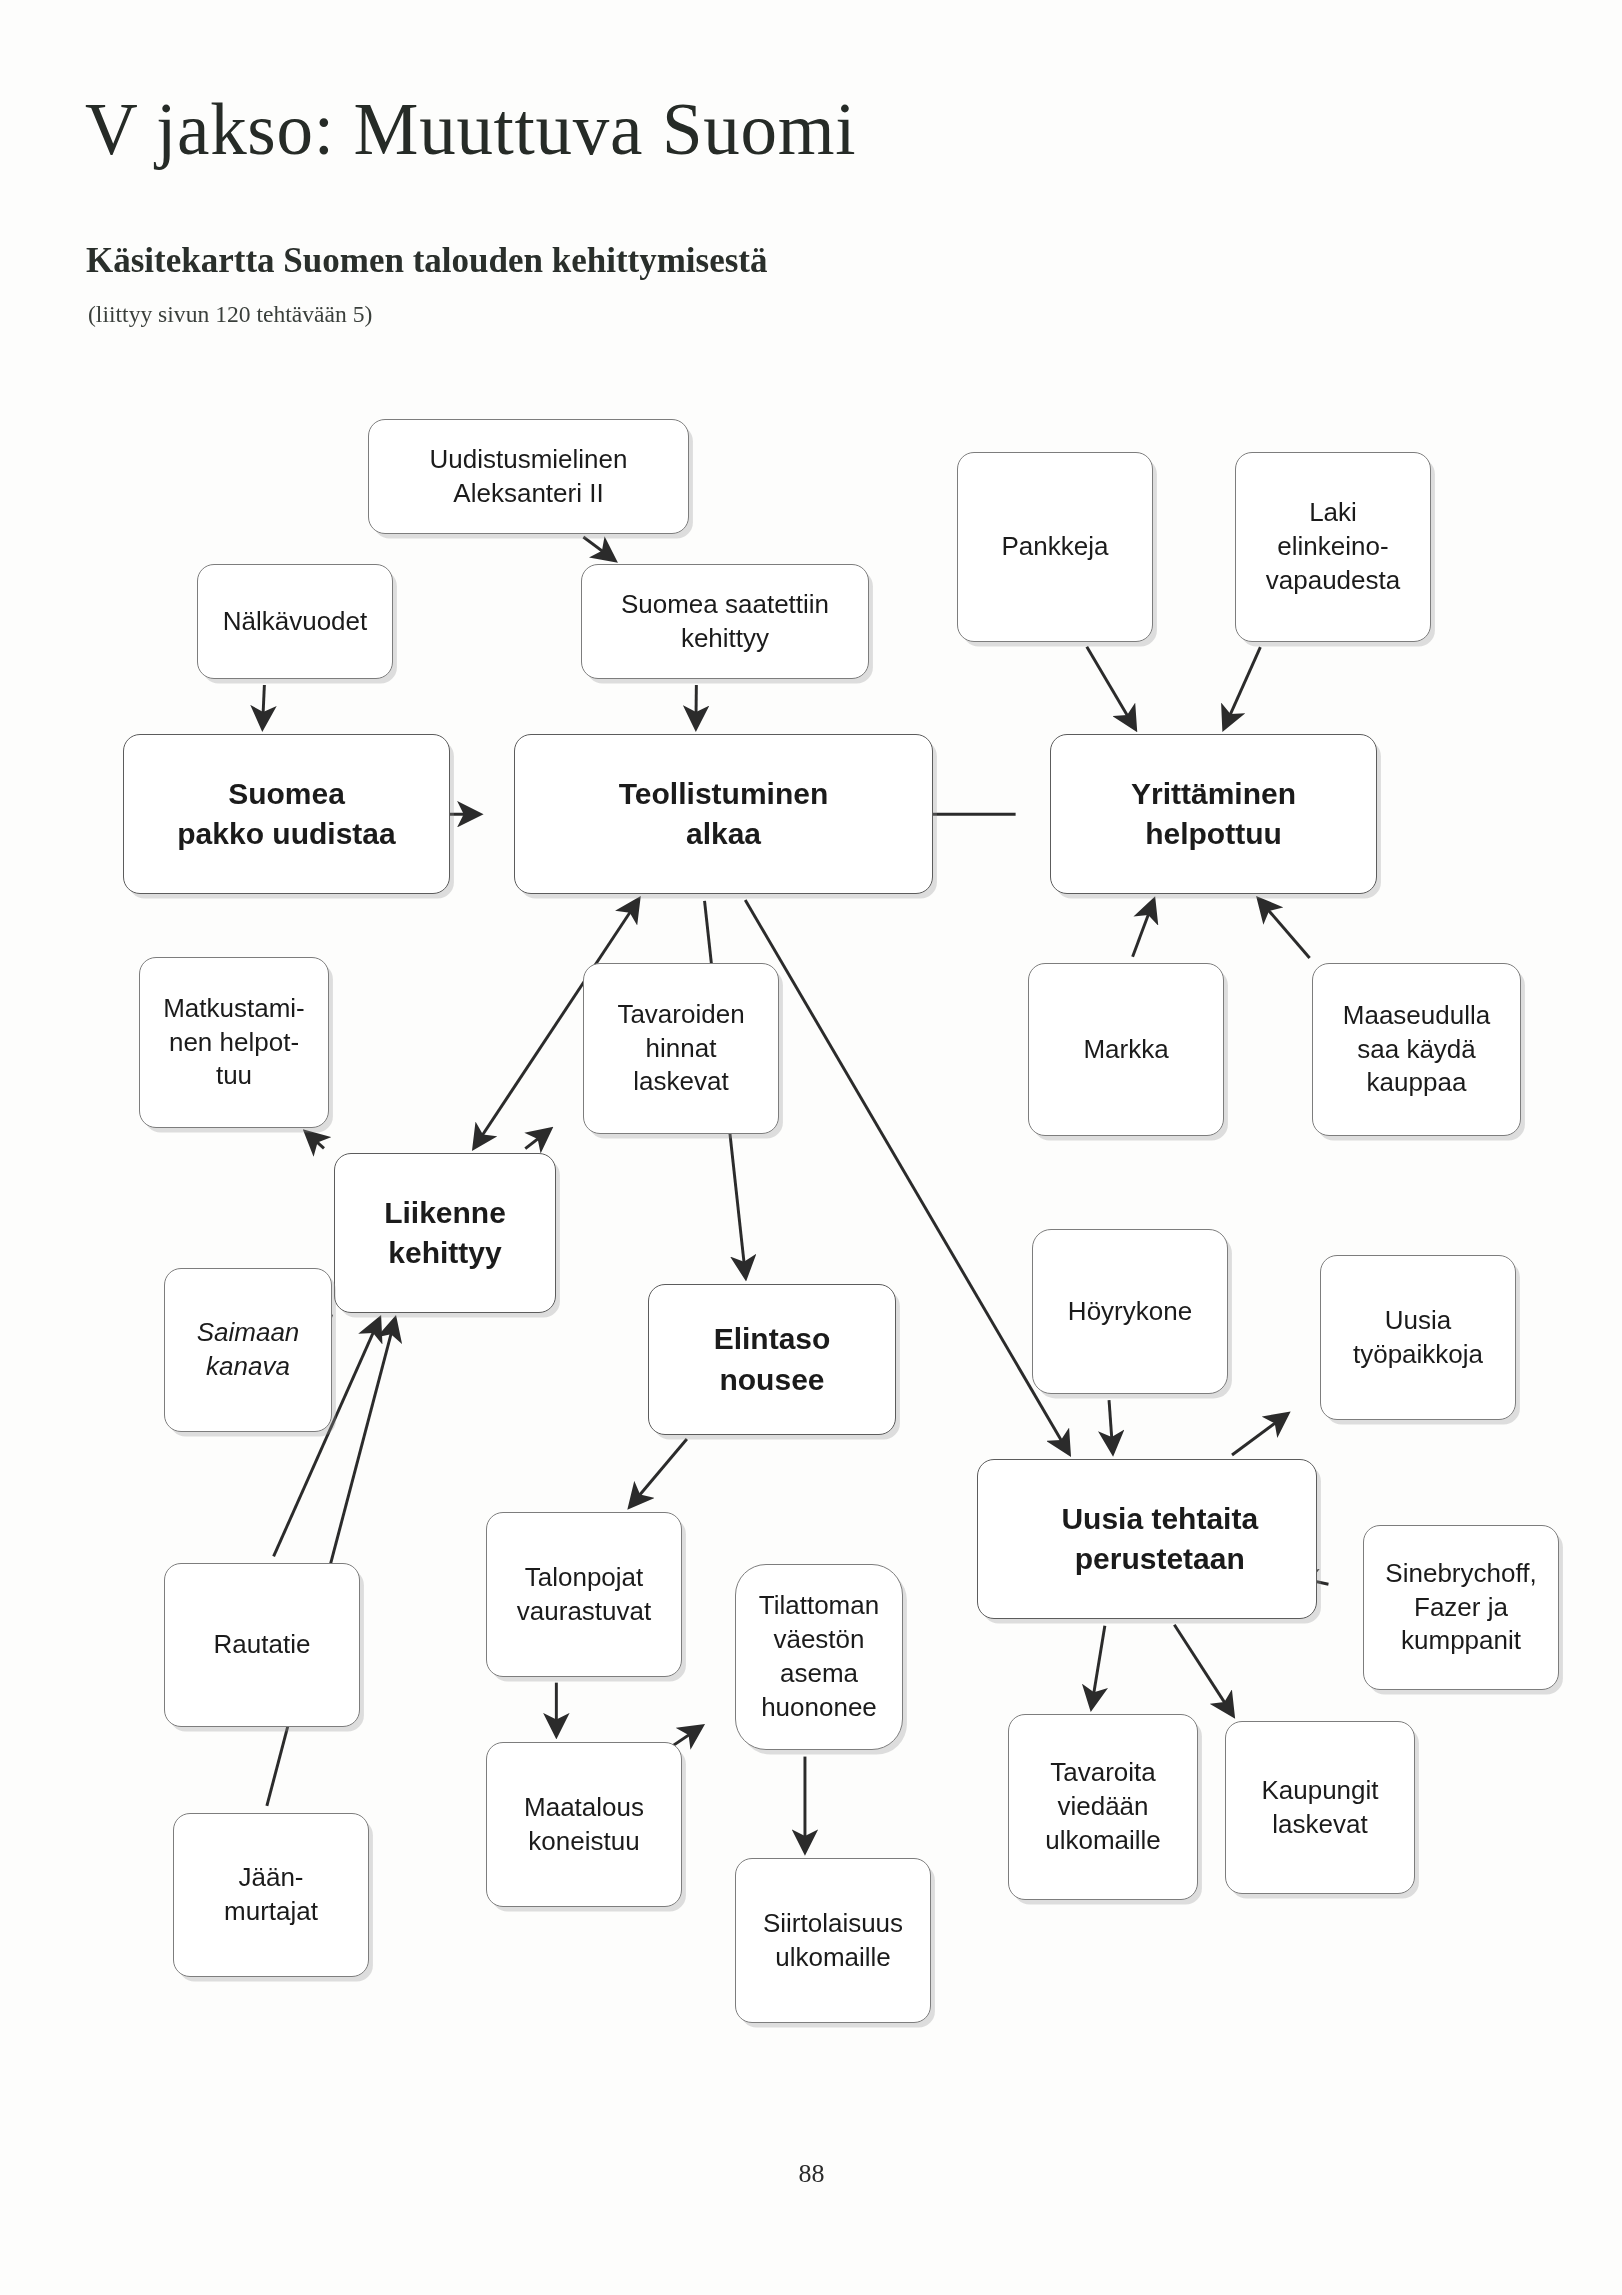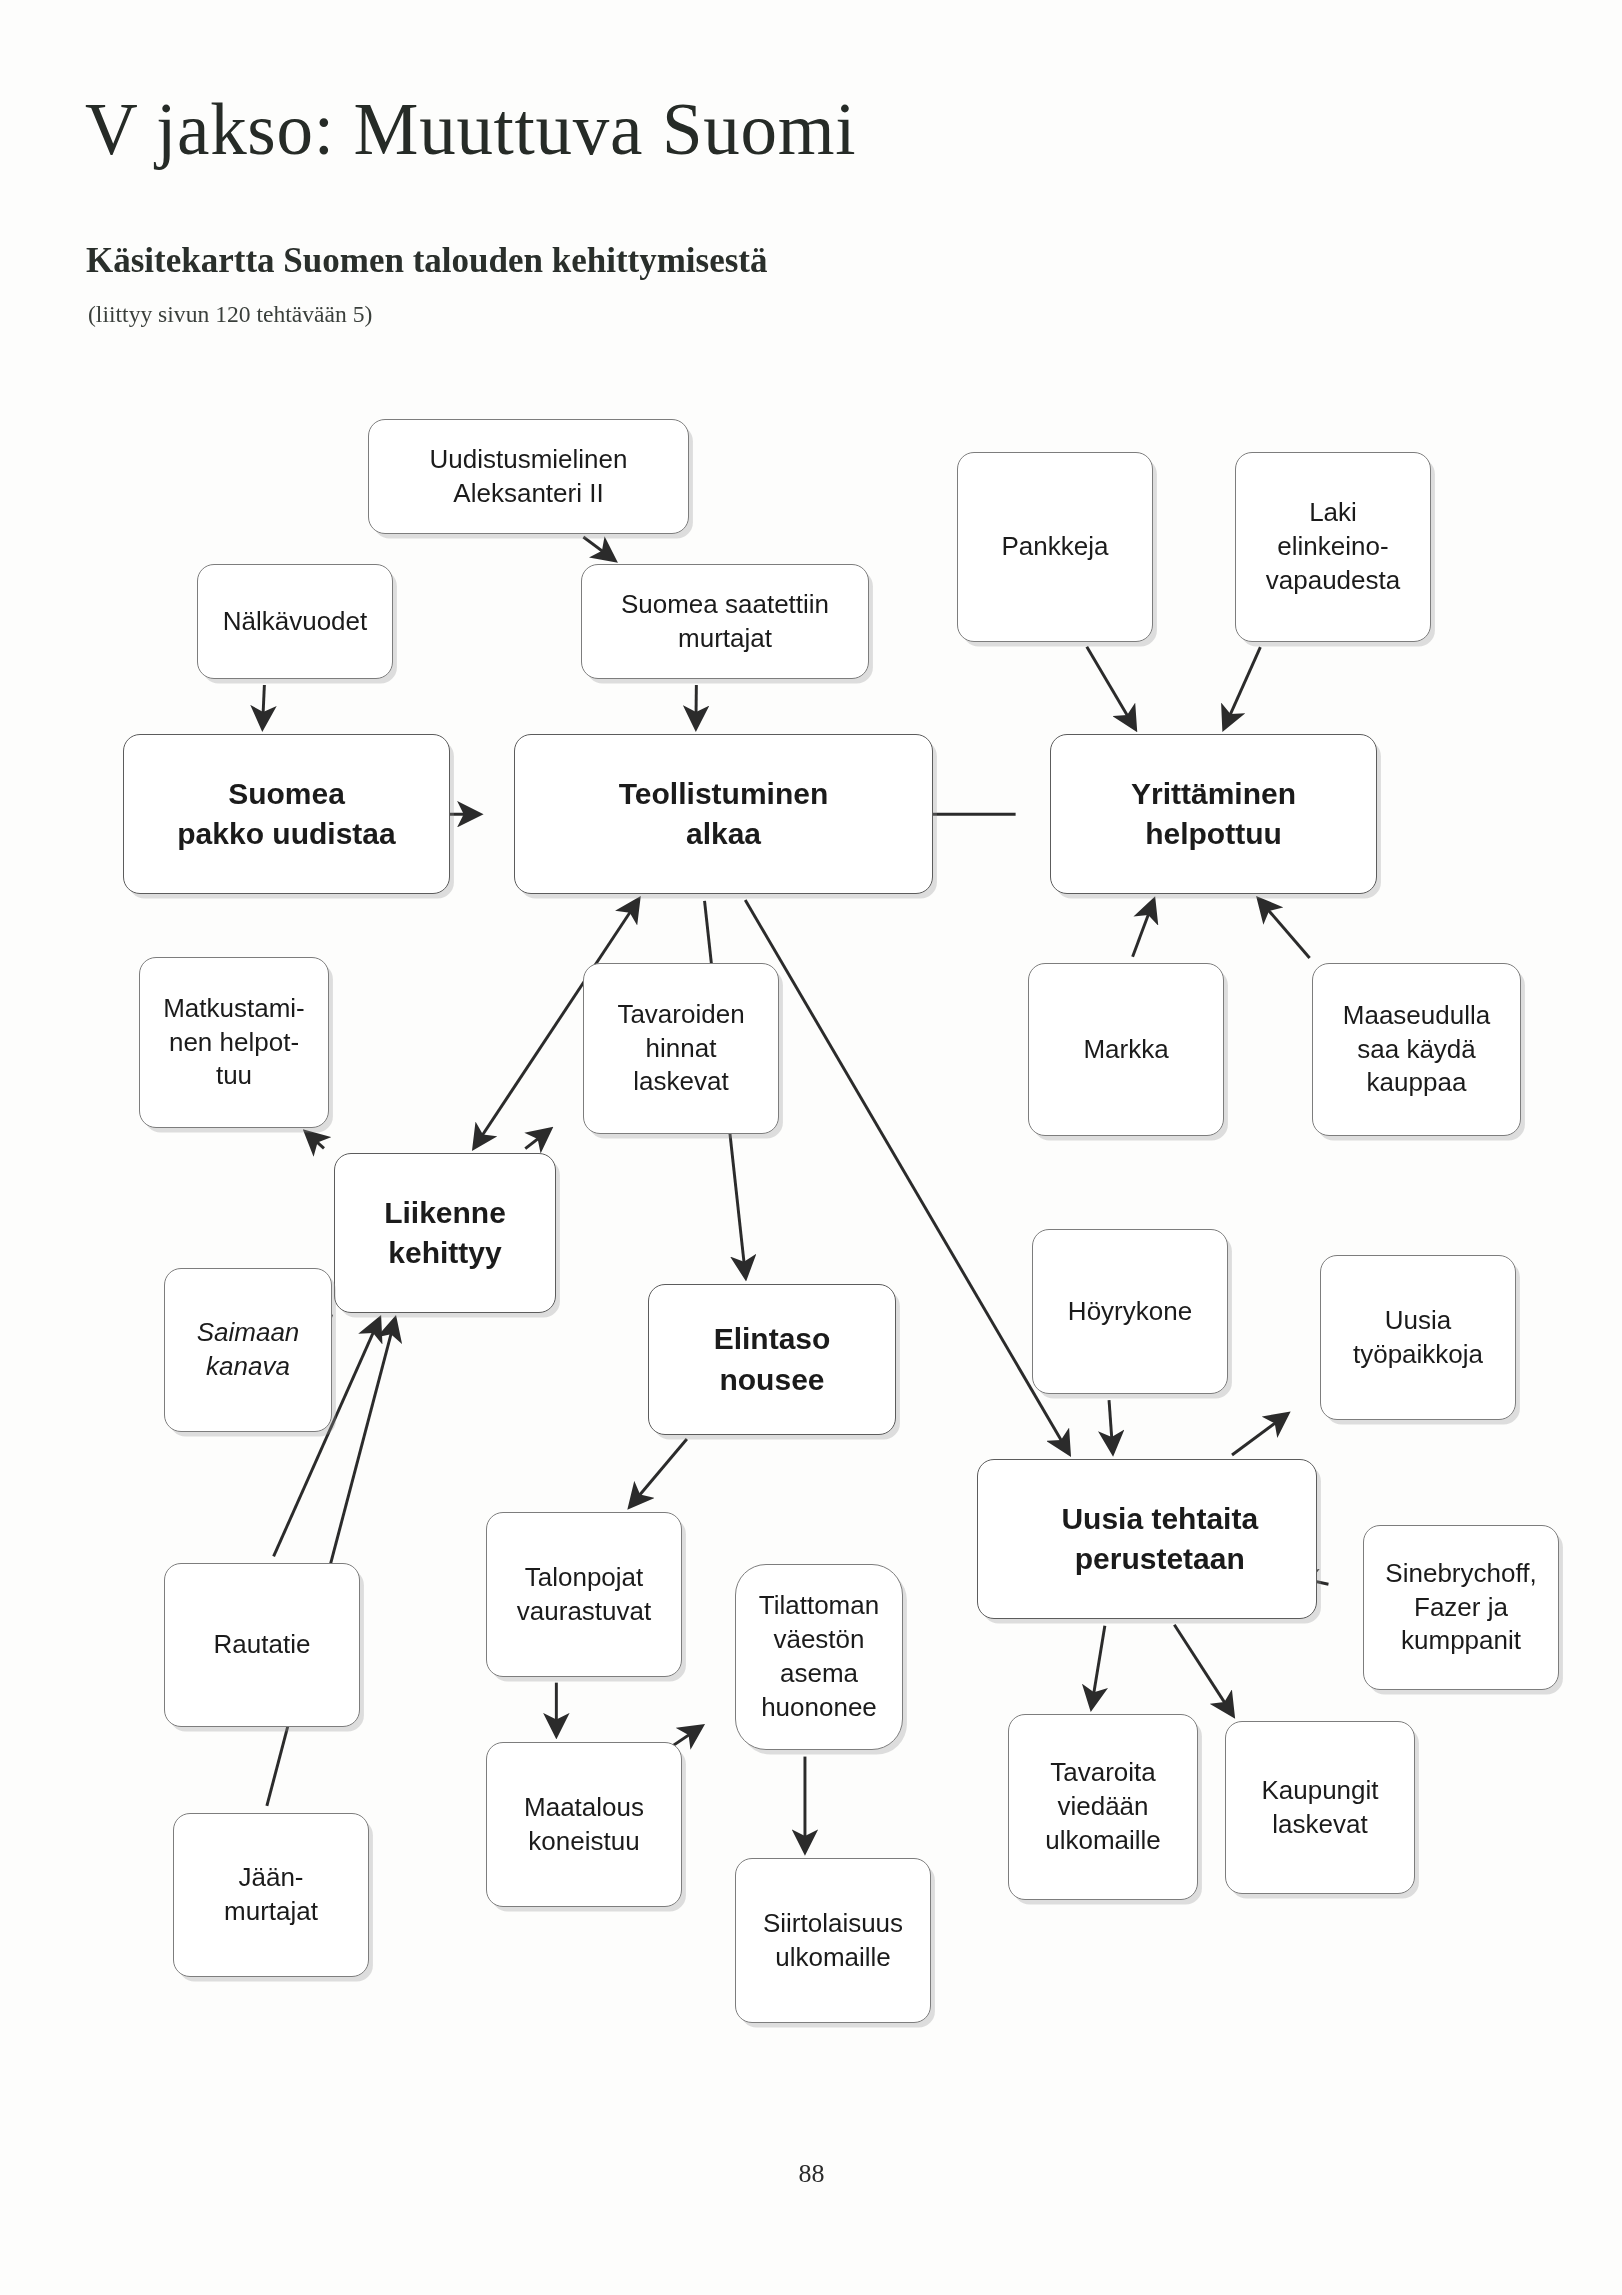--- a/index.html
+++ b/index.html
@@ -127,21 +127,21 @@
     <div id="node-layer">
         <div class="node" style="left: 340px; top: 419px; width: 321px; height: 115px;">
           <span class="txt">Uudistusmielinen
 Aleksanteri II</span>
         </div>
         <div class="node" style="left: 169px; top: 564px; width: 196px; height: 115px;">
           <span class="txt">Nälkävuodet</span>
         </div>
         <div class="node" style="left: 553px; top: 564px; width: 288px; height: 115px;">
           <span class="txt">Suomea saatettiin
-murtajat</span>
+kehittyy</span>
         </div>
         <div class="node" style="left: 929px; top: 452px; width: 196px; height: 190px;">
           <span class="txt">Pankkeja</span>
         </div>
         <div class="node" style="left: 1207px; top: 452px; width: 196px; height: 190px;">
           <span class="txt">Laki
 elinkeino-
 vapaudesta</span>
         </div>
         <div class="node strong" style="left: 95px; top: 734px; width: 327px; height: 160px;">
@@ -171,21 +171,21 @@
         </div>
         <div class="node" style="left: 1284px; top: 963px; width: 209px; height: 173px;">
           <span class="txt">Maaseudulla
 saa käydä
 kauppaa</span>
         </div>
         <div class="node strong" style="left: 306px; top: 1153px; width: 222px; height: 160px;">
           <span class="txt">Liikenne
 kehittyy</span>
         </div>
-        <div class="node" style="left: 1004px; top: 1229px; width: 196px; height: 165px;">
+        <div class="node" style="left: 1004px; top: 1229px; width: 196px; height: 165px; border-radius: 19px;">
           <span class="txt">Höyrykone</span>
         </div>
         <div class="node" style="left: 1292px; top: 1255px; width: 196px; height: 165px;">
           <span class="txt">Uusia
 työpaikkoja</span>
         </div>
         <div class="node strong" style="left: 620px; top: 1284px; width: 248px; height: 151px;">
           <span class="txt">Elintaso
 nousee</span>
         </div>

